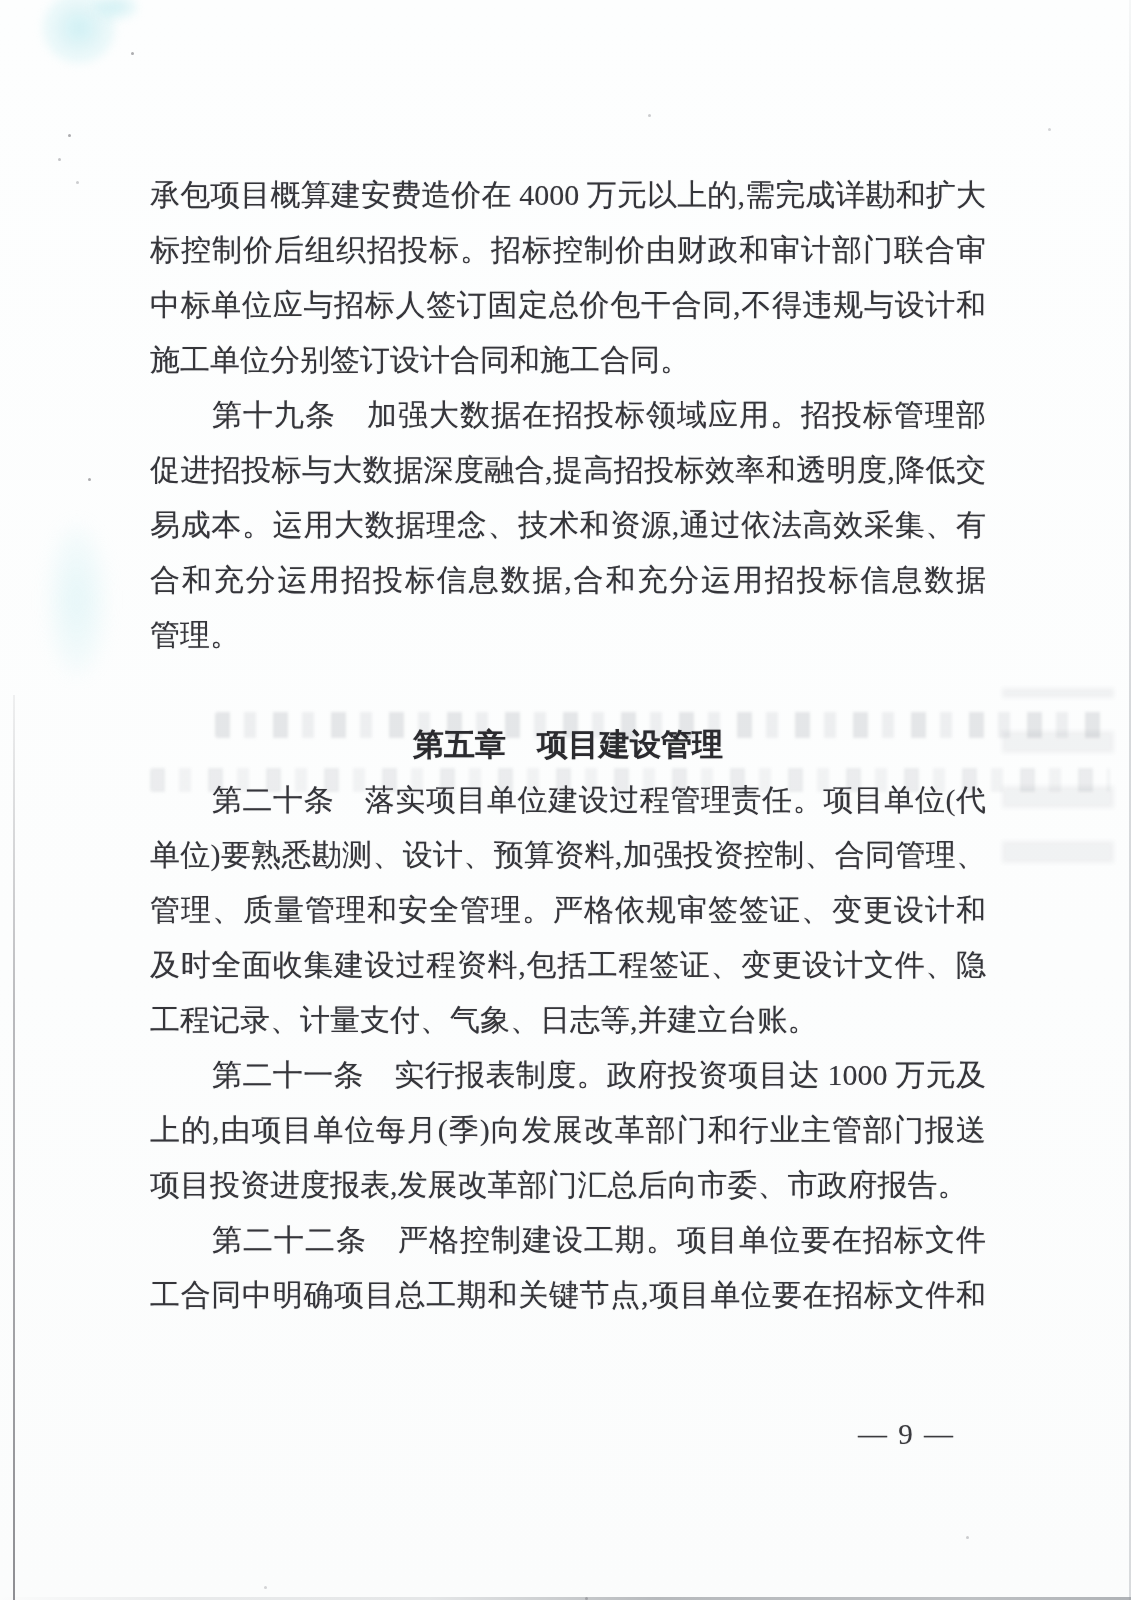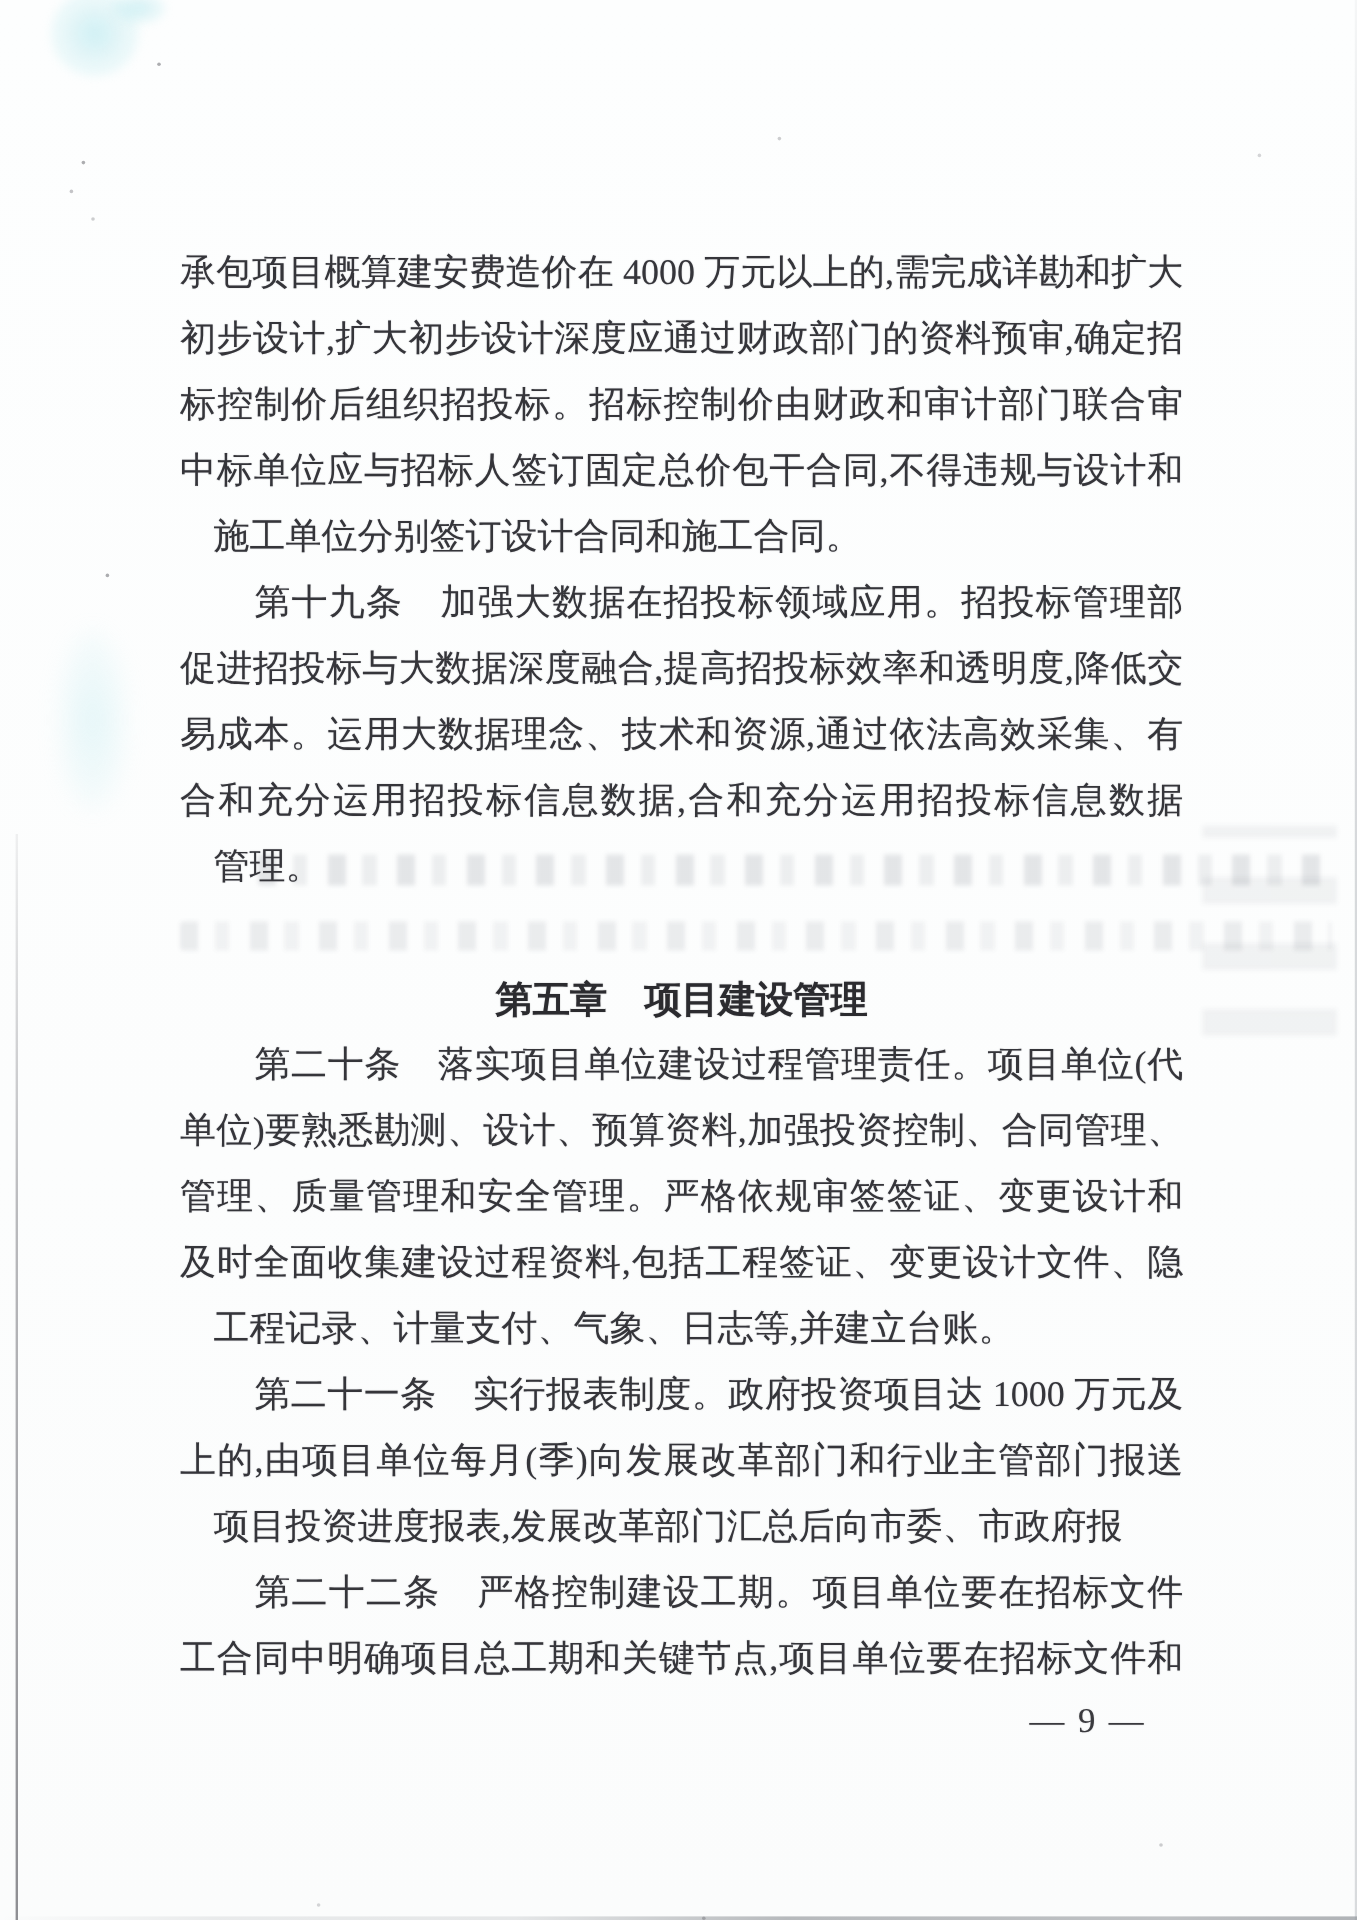--- a/index.html
+++ b/index.html
@@ -9,34 +9,34 @@
     height: 1600px;
     background: linear-gradient(180deg, #fdfefe 0%, #fcfdfd 60%, #fbfcfc 100%);
     overflow: hidden;
     font-family: "Liberation Serif", "DejaVu Serif", serif;
   }
 
   
   .text-column {
     position: absolute;
     left: 150px;
-    top: 200px;
+    top: 167px;
     width: 836px;
   }
   .line {
     height: 55px;
     line-height: 55px;
     font-size: 30px;
     color: #35353a;
     text-shadow: 0 0 1px rgba(60,60,70,.38);
     white-space: pre-wrap;
     overflow: hidden;
   }
   .line.fill { text-align: justify; text-align-last: justify; }
-  .line.end  { text-align: left; margin-left: 28px; }
+  .line.end  { text-align: left; }
   .line.indent { padding-left: 62px; }
   .line.spacer { height: 55px; }
   .line.heading {
     font-family: Liberation Sans, sans-serif;
     font-weight: 700;
     font-size: 31px;
     color: #2b2b2f;
     text-align: center;
     text-shadow: 0 0 1px rgba(40,40,45,.45);
   }
@@ -139,21 +139,20 @@
   <div class="speck s4"></div>
   <div class="speck s5"></div>
   <div class="speck s6"></div>
   <div class="speck s7"></div>
   <div class="speck s8"></div>
   <div class="speck s9"></div>
   <div class="speck s10"></div>
 
   <div class="text-column">
       <div class="line fill">承包项目概算建安费造价在 4000 万元以上的,需完成详勘和扩大</div>
-      <div class="line fill">初步设计,扩大初步设计深度应通过财政部门的资料预审,确定招</div>
       <div class="line fill">标控制价后组织招投标。招标控制价由财政和审计部门联合审查,</div>
       <div class="line fill">中标单位应与招标人签订固定总价包干合同,不得违规与设计和</div>
       <div class="line end">施工单位分别签订设计合同和施工合同。</div>
       <div class="line fill indent">第十九条　加强大数据在招投标领域应用。招投标管理部门要</div>
       <div class="line fill">促进招投标与大数据深度融合,提高招投标效率和透明度,降低交</div>
       <div class="line fill">易成本。运用大数据理念、技术和资源,通过依法高效采集、有效整</div>
       <div class="line fill">合和充分运用招投标信息数据,合和充分运用招投标信息数据</div>
       <div class="line end">管理。</div>
       <div class="line spacer"></div>
       <div class="line heading">第五章　项目建设管理</div>

